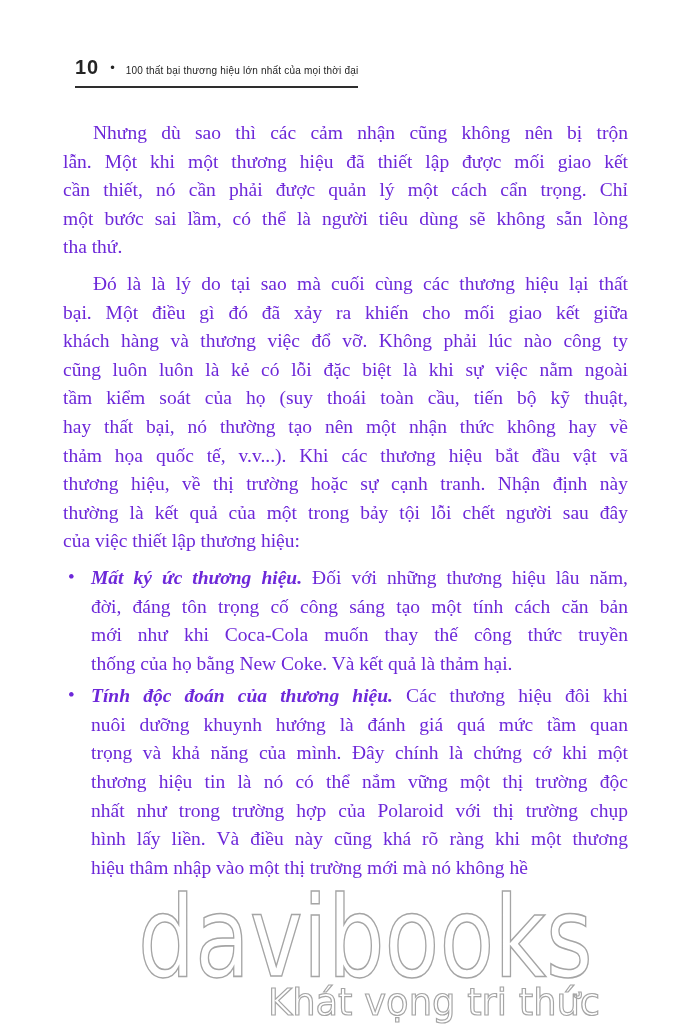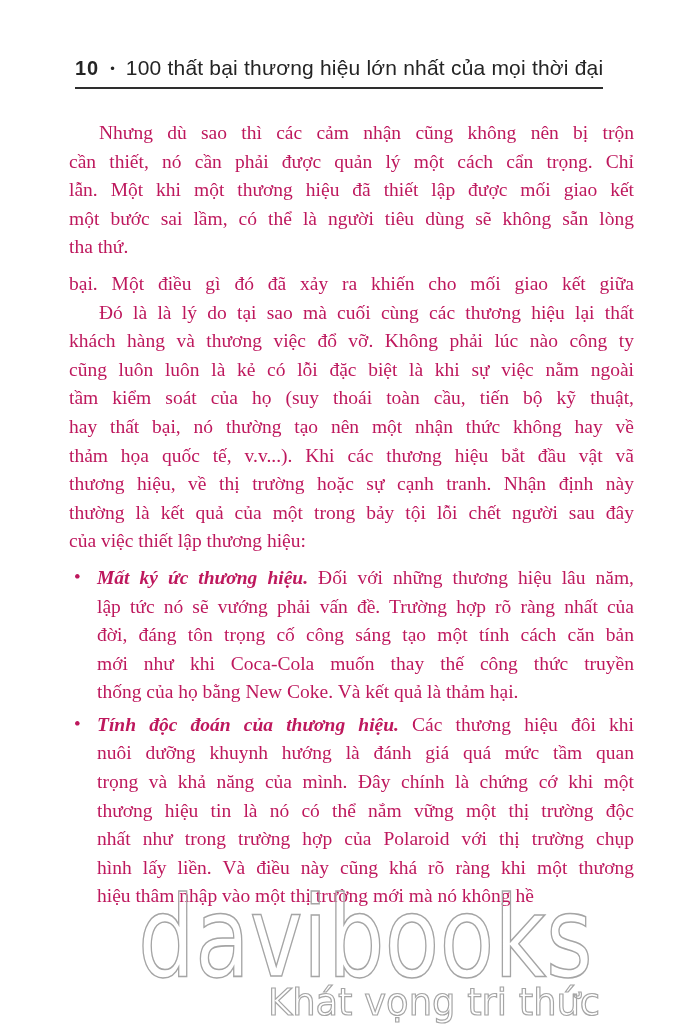--- a/index.html
+++ b/index.html
@@ -12,26 +12,26 @@
   .header {
     position:absolute; left:75px; top:56px;
     display:flex; align-items:baseline; gap:11px;
     font-family:"Liberation Sans", sans-serif;
     color:#242424;
     border-bottom:2px solid #2e2e2e;
     padding-bottom:7px;
   }
   .pgnum { font-size:20px; font-weight:bold; letter-spacing:1px; }
   .sep   { font-size:13px; position:relative; top:-2px; }
-  .btitle{ font-size:21px; letter-spacing:0.2px; }
+  .btitle{ font-size:10px; letter-spacing:0.2px; }
 
   
   .textblock {
-    position:absolute; left:69px; top:119px; width:565px;
-    font-size:19.5px; line-height:28.6px; color:#be185d;
+    position:absolute; left:63px; top:119px; width:565px;
+    font-size:19.5px; line-height:28.6px; color:#6d28d9;
   }
   .para   { margin:0 0 8px 0; }
   .line   { text-align:justify; text-align-last:justify; }
   .line.first { text-indent:30px; }
   .line.last  { text-align-last:left; }
 
   .bullet { position:relative; padding-left:28px; margin:0 0 4px 0; }
   .bullet .marker { position:absolute; left:5px; top:-1px; font-size:19px; }
   .bhead  { font-weight:bold; font-style:italic; }
 
@@ -61,43 +61,42 @@
   <div class="header">
     <span class="pgnum">10</span>
     <span class="sep">•</span>
     <span class="btitle">100 thất bại thương hiệu lớn nhất của mọi thời đại</span>
   </div>
 
   <div class="textblock">
 
     <div class="para">
       <div class="line first">Nhưng dù sao thì các cảm nhận cũng không nên bị trộn</div>
+      <div class="line">lẫn. Một khi một thương hiệu đã thiết lập được mối giao kết</div>
       <div class="line">cần thiết, nó cần phải được quản lý một cách cẩn trọng. Chỉ</div>
-      <div class="line">lẫn. Một khi một thương hiệu đã thiết lập được mối giao kết</div>
       <div class="line">một bước sai lầm, có thể là người tiêu dùng sẽ không sẵn lòng</div>
       <div class="line last">tha thứ.</div>
     </div>
 
     <div class="para">
+      <div class="line first">Đó là là lý do tại sao mà cuối cùng các thương hiệu lại thất</div>
       <div class="line">bại. Một điều gì đó đã xảy ra khiến cho mối giao kết giữa</div>
-      <div class="line first">Đó là là lý do tại sao mà cuối cùng các thương hiệu lại thất</div>
       <div class="line">khách hàng và thương việc đổ vỡ. Không phải lúc nào công ty</div>
       <div class="line">cũng luôn luôn là kẻ có lỗi đặc biệt là khi sự việc nằm ngoài</div>
       <div class="line">tầm kiểm soát của họ (suy thoái toàn cầu, tiến bộ kỹ thuật,</div>
       <div class="line">hay thất bại, nó thường tạo nên một nhận thức không hay về</div>
       <div class="line">thảm họa quốc tế, v.v...). Khi các thương hiệu bắt đầu vật vã</div>
       <div class="line">thương hiệu, về thị trường hoặc sự cạnh tranh. Nhận định này</div>
       <div class="line">thường là kết quả của một trong bảy tội lỗi chết người sau đây</div>
       <div class="line last">của việc thiết lập thương hiệu:</div>
     </div>
 
     <div class="bullet">
       <span class="marker">•</span>
       <div class="line"><span class="bhead">Mất ký ức thương hiệu.</span> <span>Đối với những thương hiệu lâu năm,</span></div>
-      <div class="line">lập tức nó sẽ vướng phải vấn đề. Trường hợp rõ ràng nhất của</div>
       <div class="line">đời, đáng tôn trọng cố công sáng tạo một tính cách căn bản</div>
       <div class="line">mới như khi Coca-Cola muốn thay thế công thức truyền</div>
       <div class="line last">thống của họ bằng New Coke. Và kết quả là thảm hại.</div>
     </div>
 
     <div class="bullet">
       <span class="marker">•</span>
       <div class="line"><span class="bhead">Tính độc đoán của thương hiệu.</span> <span>Các thương hiệu đôi khi</span></div>
       <div class="line">nuôi dưỡng khuynh hướng là đánh giá quá mức tầm quan</div>
       <div class="line">trọng và khả năng của mình. Đây chính là chứng cớ khi một</div>

